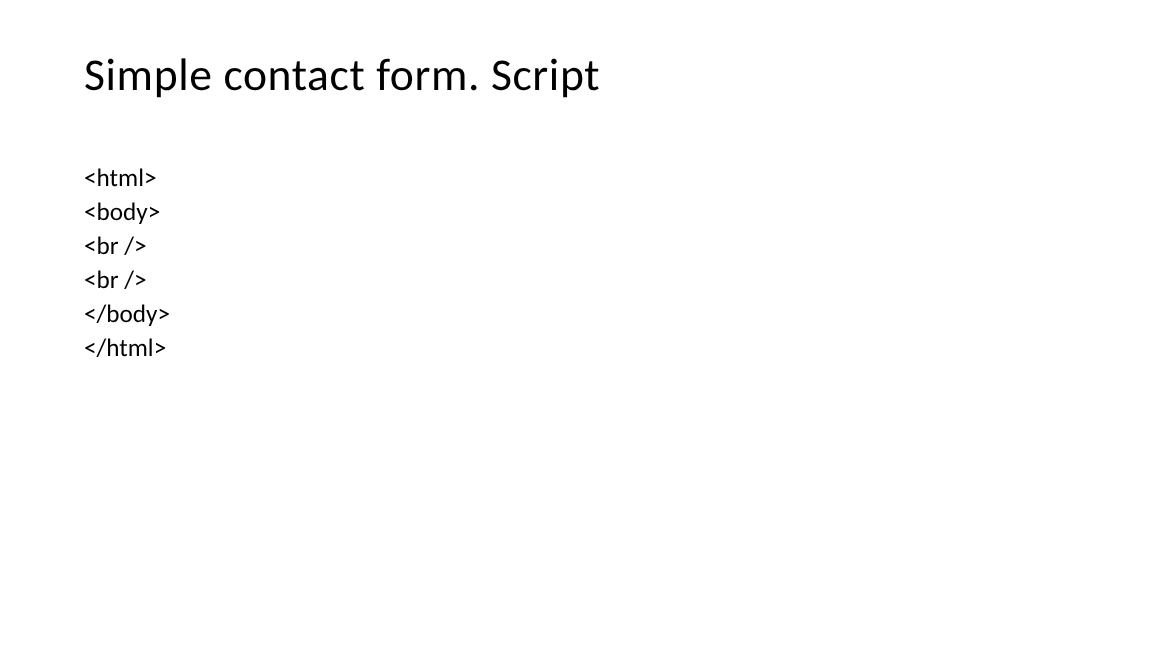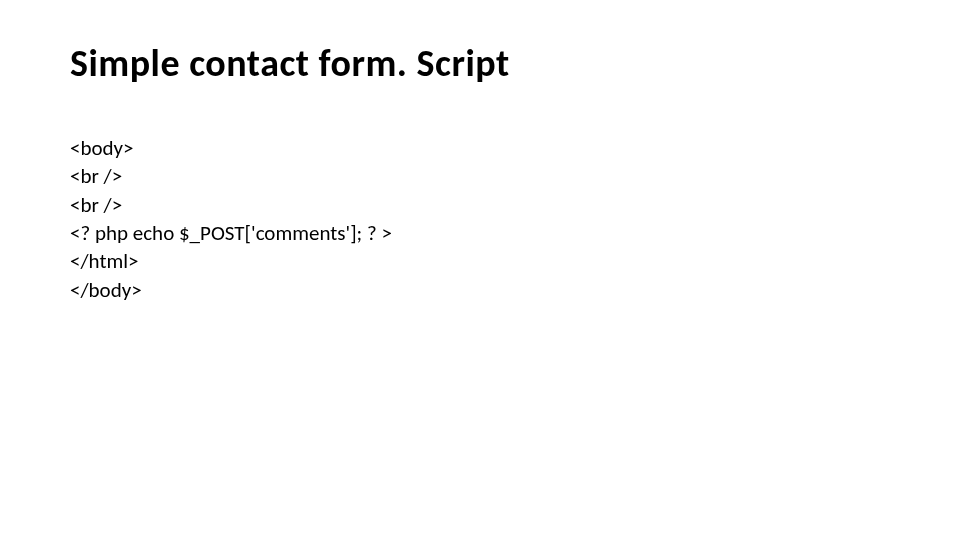--- a/index.html
+++ b/index.html
@@ -10,21 +10,21 @@
     body {
       width: 960px;
       height: 540px;
       background: #ffffff;
       font-family: 'Segoe UI', 'Calibri Light', 'Calibri', sans-serif;
       padding: 40px 70px;
       color: #000000;
     }
     .slide-title {
       font-size: 38px;
-      font-weight: 700;
+      font-weight: 400;
       color: #000000;
       margin-bottom: 48px;
       letter-spacing: 0.5px;
     }
     .code-block {
       font-family: 'Segoe UI', 'Calibri', sans-serif;
       font-size: 21px;
       line-height: 1.35;
       color: #000000;
       font-weight: 400;
@@ -33,19 +33,19 @@
       display: block;
       white-space: pre;
     }
   </style>
 </head>
 <body>
 
 <h1 class="slide-title">Simple contact form. Script</h1>
 
 <div class="code-block">
+  <span class="code-line">&lt;html&gt;</span>
   <span class="code-line">&lt;body&gt;</span>
   <span class="code-line">&lt;br /&gt;</span>
   <span class="code-line">&lt;br /&gt;</span>
-  <span class="code-line">&lt;? php echo $_POST['comments']; ? &gt;</span>
+  <span class="code-line">&lt;/body&gt;</span>
   <span class="code-line">&lt;/html&gt;</span>
-  <span class="code-line">&lt;/body&gt;</span>
 </div>
 
 </body></html>

